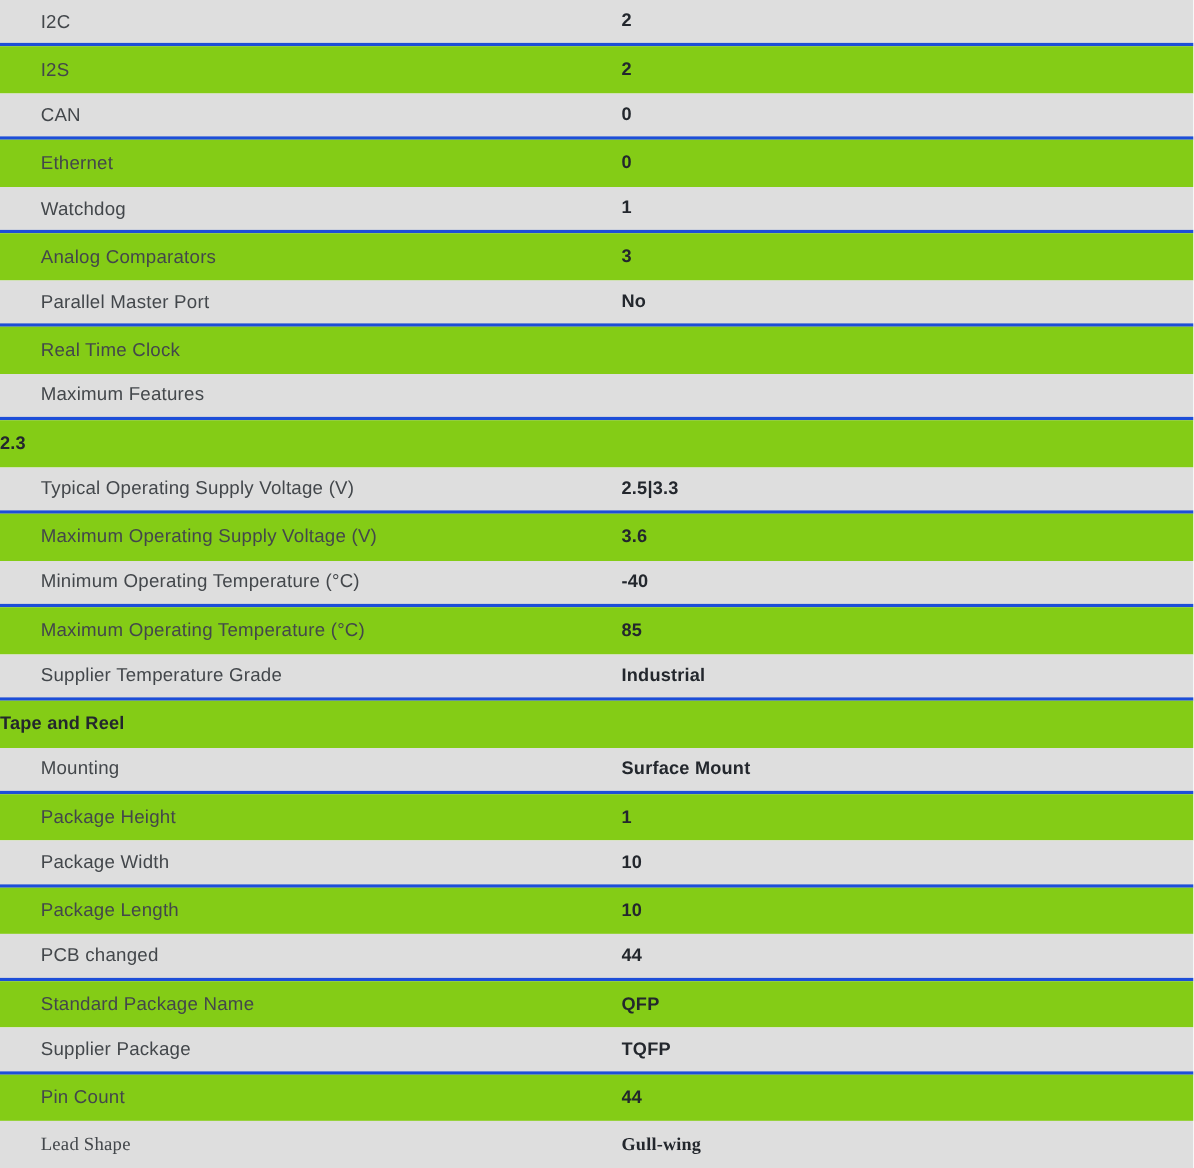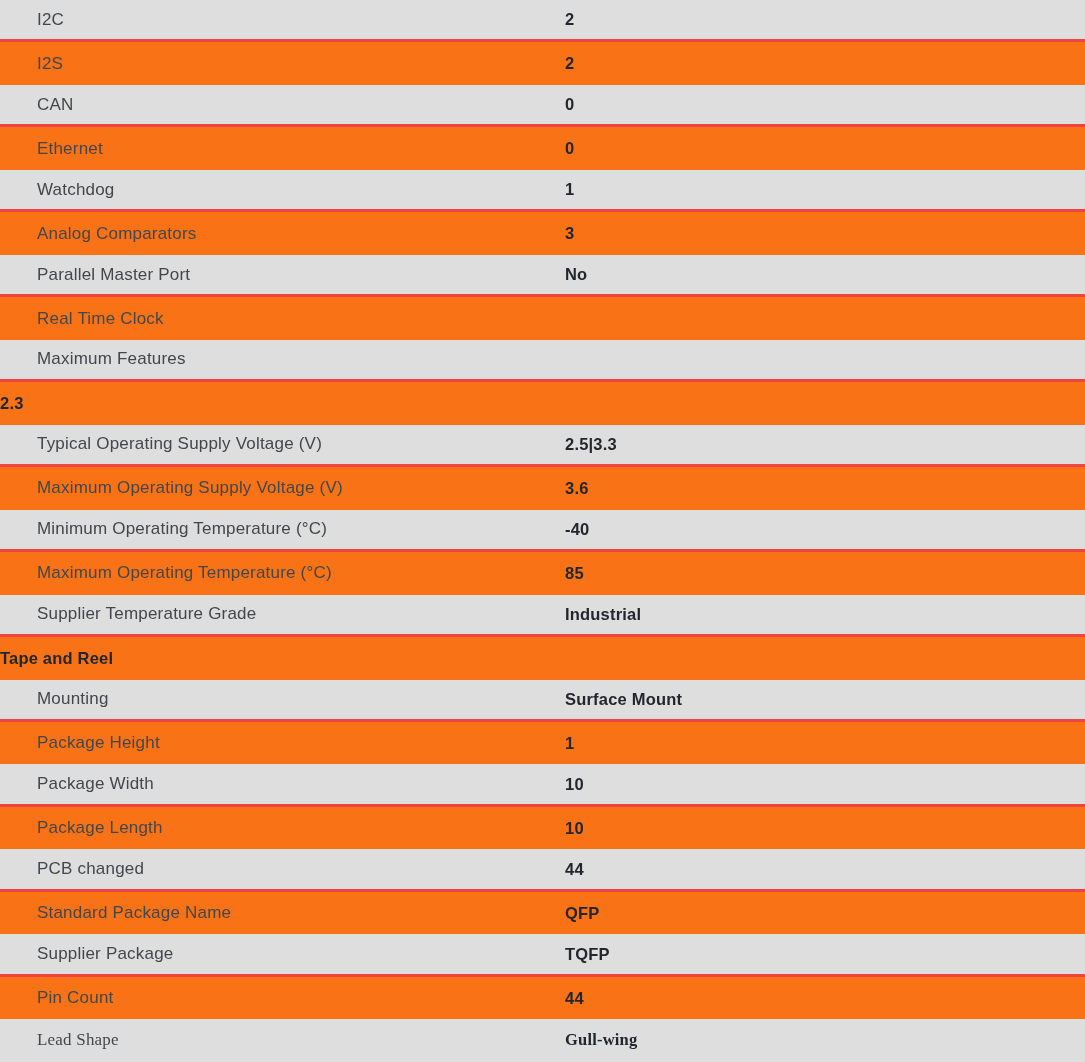--- a/index.html
+++ b/index.html
@@ -18,25 +18,25 @@
     height: 1062px;
     display: flex;
     flex-direction: column;
   }
   .row {
     flex: 0 0 42.48px;
     height: 42.48px;
     box-sizing: border-box;
     display: flex;
     align-items: center;
-    background: #f97316;
+    background: #84cc16;
   }
   .row.alt {
     background: #dedede;
-    border-bottom: 3px solid #ef4444;
+    border-bottom: 3px solid #1d4ed8;
   }
   .row:last-child {
     border-bottom: none;
     font-family: Liberation Serif, serif;
   }
   .cell {
     box-sizing: border-box;
     white-space: nowrap;
     overflow: hidden;
   }

